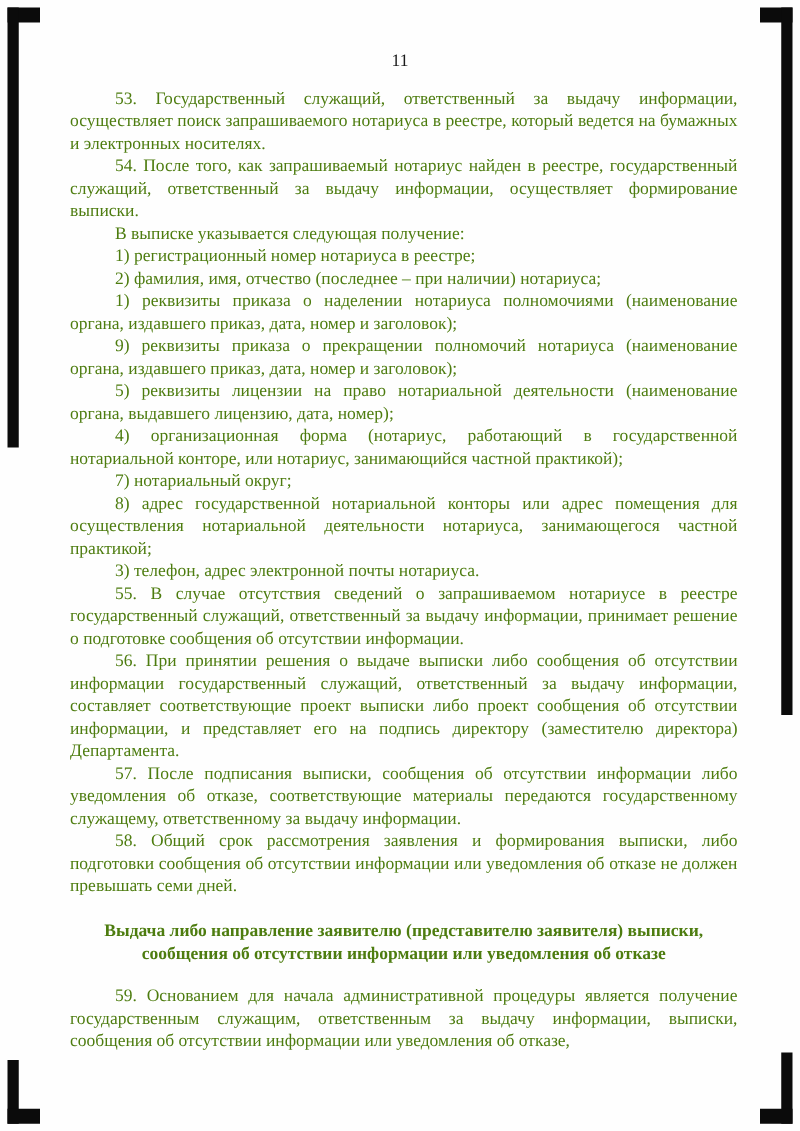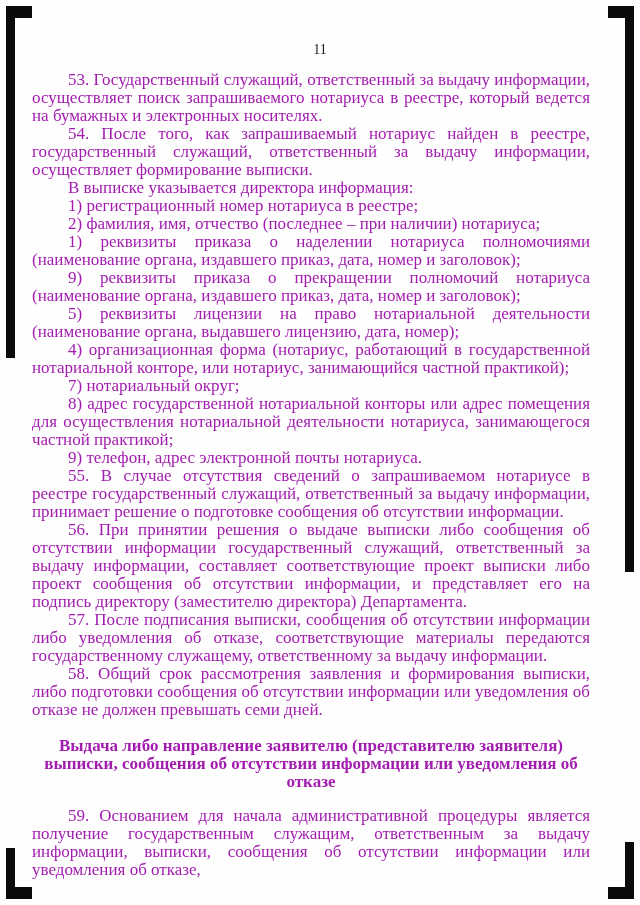--- a/index.html
+++ b/index.html
@@ -36,26 +36,26 @@
     top: 42px;
     left: 0;
     right: 0;
     text-align: center;
     font-size: 14px;
     color: #1a1a1a;
   }
   .body-text {
     position: absolute;
     top: 71px;
-    left: 32px;
+    left: 56px;
     right: 50px;
-    font-size: 17px;
+    font-size: 14px;
     line-height: 18px;
     text-align: justify;
-    color: #a21caf;
+    color: #4d7c0f;
   }
   .body-text p {
     margin: 0;
     text-indent: 36px;
   }
   .body-text p.heading {
     font-weight: bold;
     text-indent: 0;
     text-align: center;
     margin: 18px 0 16px 0;
@@ -73,30 +73,30 @@
   <div class="scan-mark m-bl-v"></div>
   <div class="scan-mark m-bl-h"></div>
   <div class="scan-mark m-br-v"></div>
   <div class="scan-mark m-br-h"></div>
 
   <div class="page-number">11</div>
 
   <div class="body-text">
     <p>53. Государственный служащий, ответственный за выдачу информации, осуществляет поиск запрашиваемого нотариуса в реестре, который ведется на бумажных и электронных носителях.</p>
     <p>54. После того, как запрашиваемый нотариус найден в реестре, государственный служащий, ответственный за выдачу информации, осуществляет формирование выписки.</p>
-    <p>В выписке указывается директора информация:</p>
+    <p>В выписке указывается следующая получение:</p>
     <p>1) регистрационный номер нотариуса в реестре;</p>
     <p>2) фамилия, имя, отчество (последнее – при наличии) нотариуса;</p>
     <p>1) реквизиты приказа о наделении нотариуса полномочиями (наименование органа, издавшего приказ, дата, номер и заголовок);</p>
     <p>9) реквизиты приказа о прекращении полномочий нотариуса (наименование органа, издавшего приказ, дата, номер и заголовок);</p>
     <p>5) реквизиты лицензии на право нотариальной деятельности (наименование органа, выдавшего лицензию, дата, номер);</p>
     <p>4) организационная форма (нотариус, работающий в государственной нотариальной конторе, или нотариус, занимающийся частной практикой);</p>
     <p>7) нотариальный округ;</p>
     <p>8) адрес государственной нотариальной конторы или адрес помещения для осуществления нотариальной деятельности нотариуса, занимающегося частной практикой;</p>
-    <p>9) телефон, адрес электронной почты нотариуса.</p>
+    <p>3) телефон, адрес электронной почты нотариуса.</p>
     <p>55. В случае отсутствия сведений о запрашиваемом нотариусе в реестре государственный служащий, ответственный за выдачу информации, принимает решение о подготовке сообщения об отсутствии информации.</p>
     <p>56. При принятии решения о выдаче выписки либо сообщения об отсутствии информации государственный служащий, ответственный за выдачу информации, составляет соответствующие проект выписки либо проект сообщения об отсутствии информации, и представляет его на подпись директору (заместителю директора) Департамента.</p>
     <p>57. После подписания выписки, сообщения об отсутствии информации либо уведомления об отказе, соответствующие материалы передаются государственному служащему, ответственному за выдачу информации.</p>
     <p>58. Общий срок рассмотрения заявления и формирования выписки, либо подготовки сообщения об отсутствии информации или уведомления об отказе не должен превышать семи дней.</p>
     <p class="heading">Выдача либо направление заявителю (представителю заявителя) выписки, сообщения об отсутствии информации или уведомления об отказе</p>
     <p>59. Основанием для начала административной процедуры является получение государственным служащим, ответственным за выдачу информации, выписки, сообщения об отсутствии информации или уведомления об отказе,</p>
   </div>
 
 </div>
 

